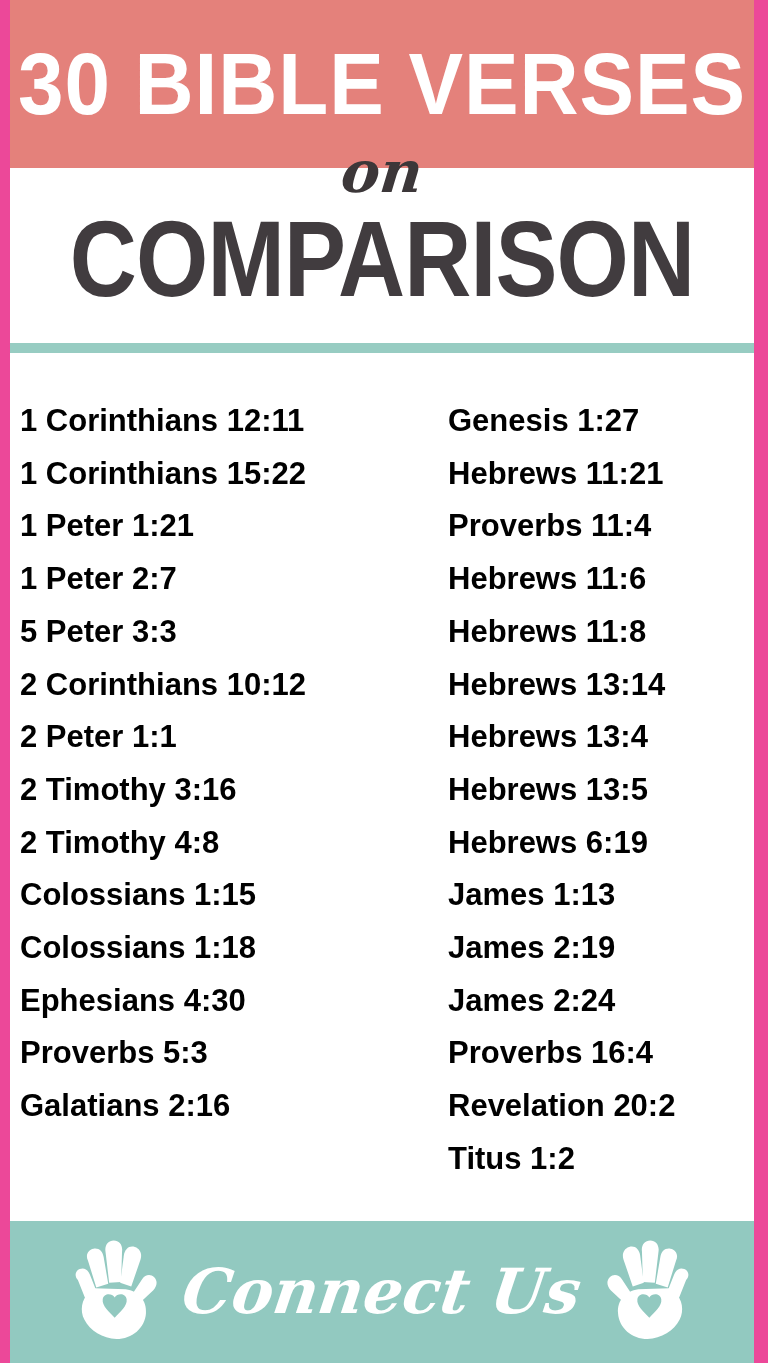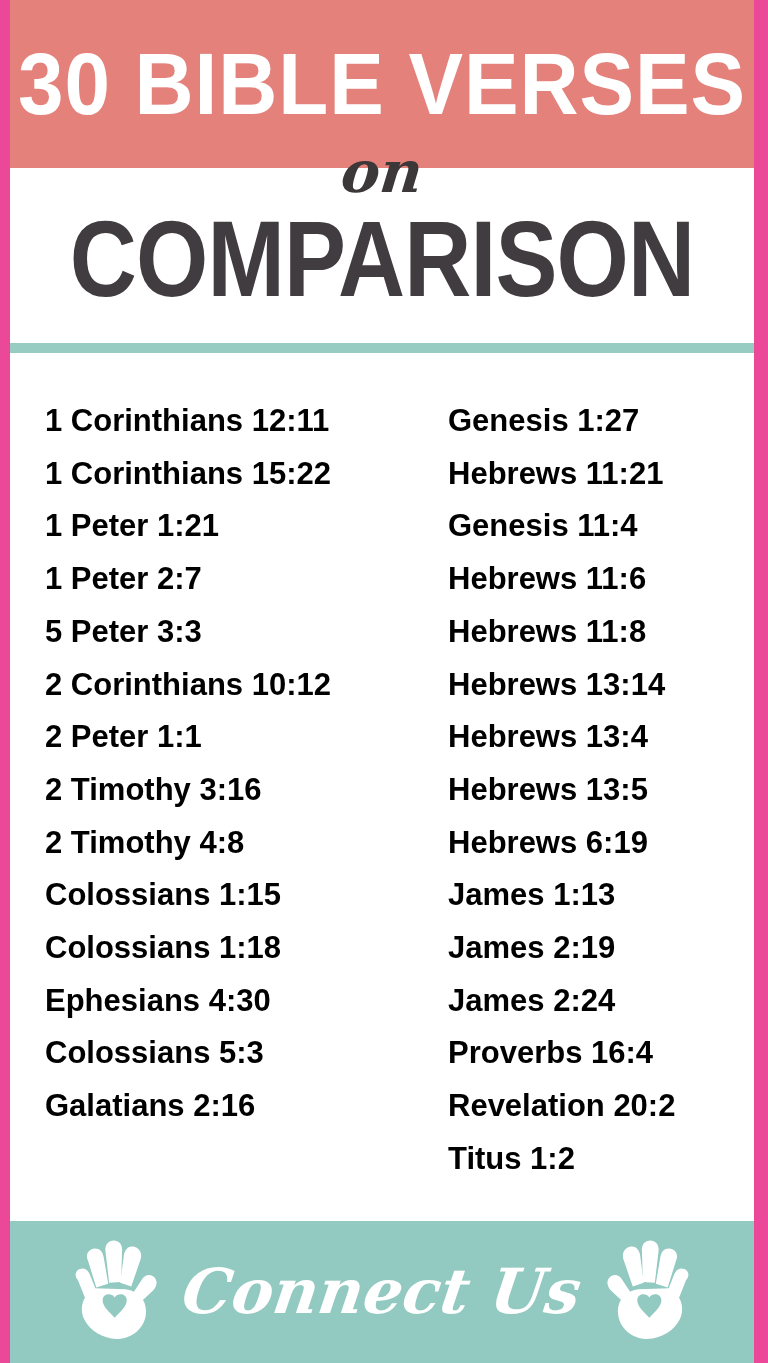--- a/index.html
+++ b/index.html
@@ -106,21 +106,21 @@
   .verse-area {
     position: absolute;
     left: 10px;
     top: 395px;
     width: 744px;
     display: flex;
   }
   .verse-col {
     box-sizing: border-box;
   }
-  .verse-col.left  { width: 420px; padding-left: 35px; }
+  .verse-col.left  { width: 420px; padding-left: 10px; }
   .verse-col.right { width: 324px; padding-left: 18px; }
 
   .verse-item {
     font-family: "Liberation Sans Narrow", "Liberation Sans", sans-serif;
     font-weight: bold;
     font-size: 31px;
     line-height: 52.7px;
     color: #000000;
     white-space: nowrap;
     letter-spacing: 0px;
@@ -179,28 +179,28 @@
       <div class="verse-item">1 Peter 1:21</div>
       <div class="verse-item">1 Peter 2:7</div>
       <div class="verse-item">5 Peter 3:3</div>
       <div class="verse-item">2 Corinthians 10:12</div>
       <div class="verse-item">2 Peter 1:1</div>
       <div class="verse-item">2 Timothy 3:16</div>
       <div class="verse-item">2 Timothy 4:8</div>
       <div class="verse-item">Colossians 1:15</div>
       <div class="verse-item">Colossians 1:18</div>
       <div class="verse-item">Ephesians 4:30</div>
-      <div class="verse-item">Colossians 5:3</div>
+      <div class="verse-item">Proverbs 5:3</div>
       <div class="verse-item">Galatians 2:16</div>
     </div>
 
     <div class="verse-col right">
       <div class="verse-item">Genesis 1:27</div>
       <div class="verse-item">Hebrews 11:21</div>
-      <div class="verse-item">Genesis 11:4</div>
+      <div class="verse-item">Proverbs 11:4</div>
       <div class="verse-item">Hebrews 11:6</div>
       <div class="verse-item">Hebrews 11:8</div>
       <div class="verse-item">Hebrews 13:14</div>
       <div class="verse-item">Hebrews 13:4</div>
       <div class="verse-item">Hebrews 13:5</div>
       <div class="verse-item">Hebrews 6:19</div>
       <div class="verse-item">James 1:13</div>
       <div class="verse-item">James 2:19</div>
       <div class="verse-item">James 2:24</div>
       <div class="verse-item">Proverbs 16:4</div>

